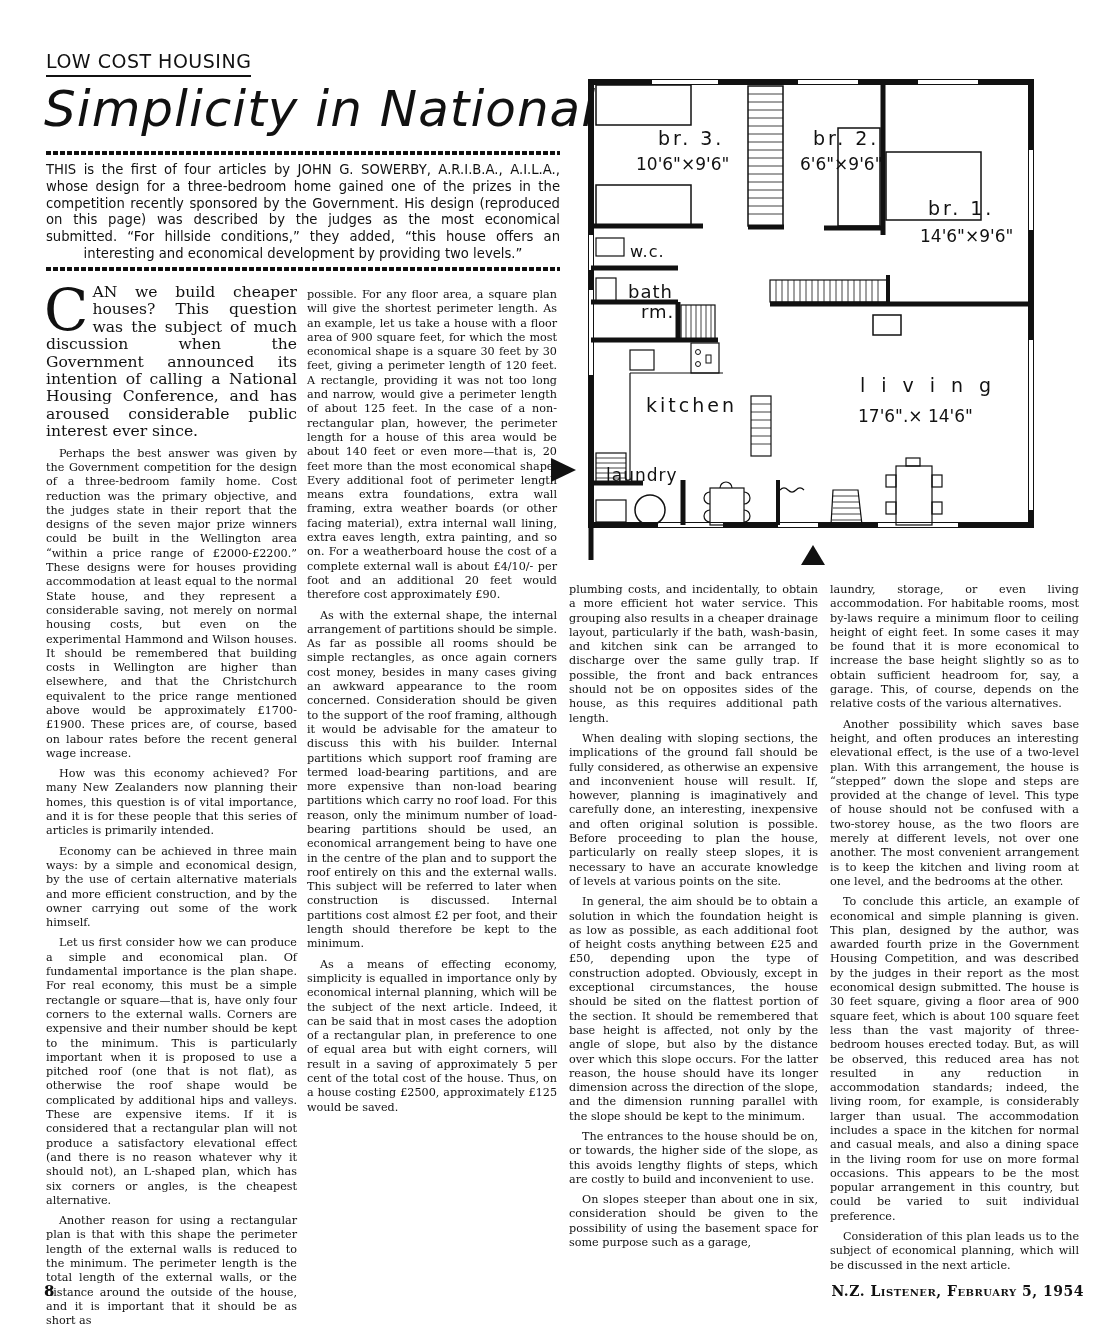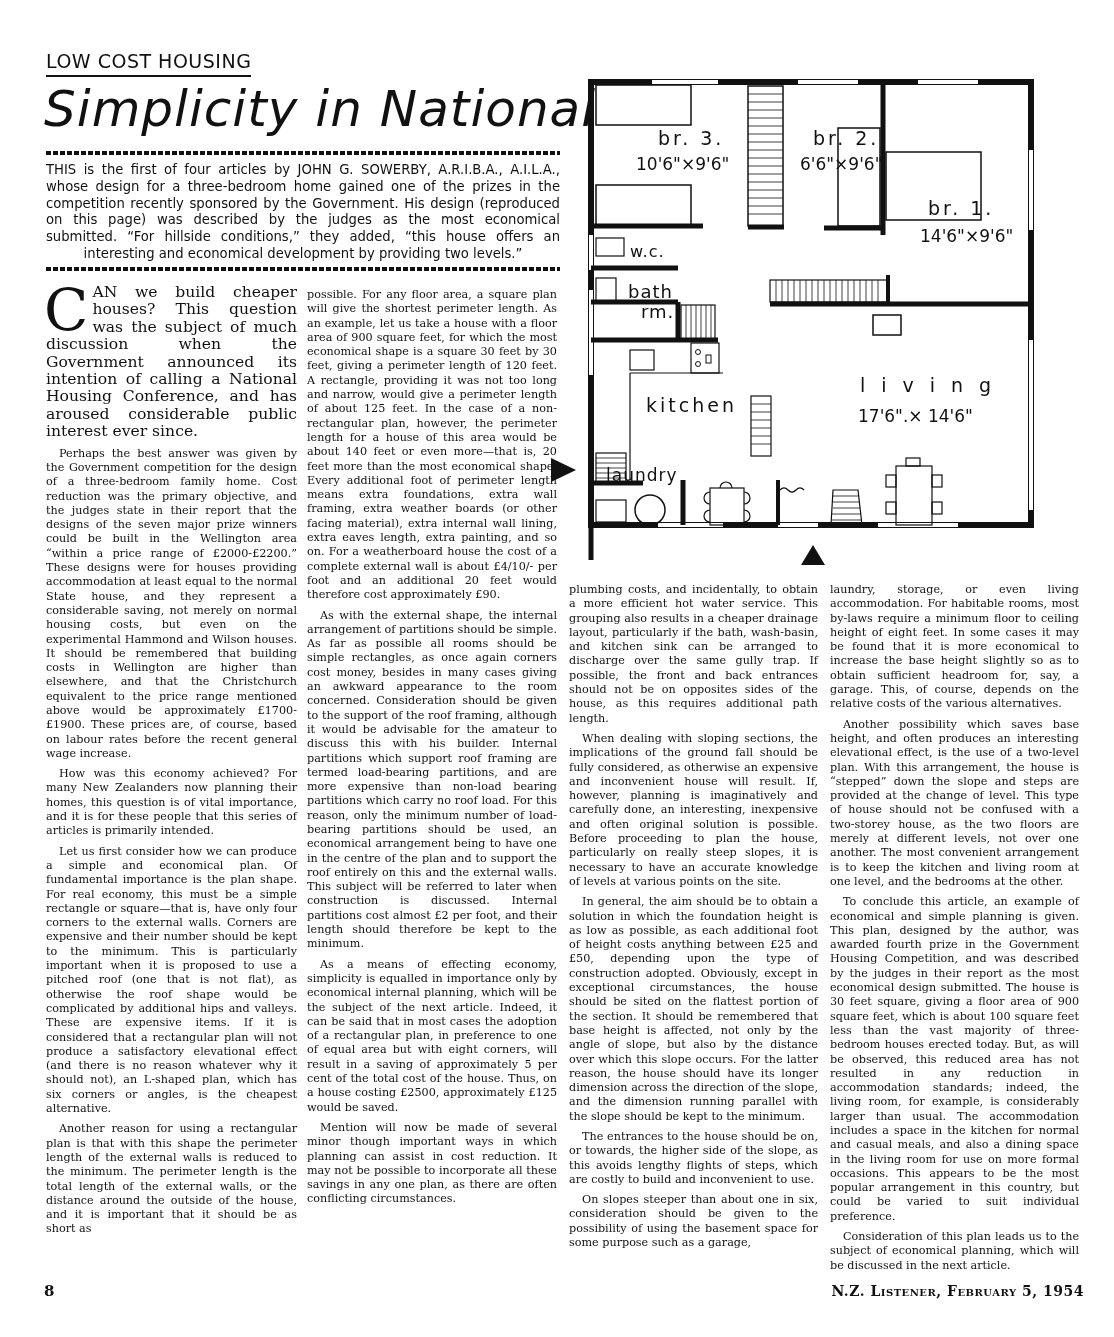--- a/index.html
+++ b/index.html
@@ -25,29 +25,29 @@
 <div class="kicker">LOW COST HOUSING</div>
 <div class="headline">Simplicity in National</div>
 <div class="wavy" style="top:151px;"></div>
 <div class="standfirst">THIS is the first of four articles by JOHN G. SOWERBY, A.R.I.B.A., A.I.L.A., whose design for a three-bedroom home gained one of the prizes in the competition recently sponsored by the Government. His design (reproduced on this page) was described by the judges as the most economical submitted. “For hillside conditions,” they added, “this house offers an interesting and economical development by providing two levels.”</div>
 <div class="wavy" style="top:267px;"></div>
 
 <div class="col" style="left:46px; top:284px; width:251px;">
   <p class="lead noind"><span class="dropcap">C</span><span>AN we build cheaper houses? This question was the subject of much discussion when the Government announced its intention of calling a National Housing Conference, and has aroused considerable public interest ever since.</span></p>
   <p>Perhaps the best answer was given by the Government competition for the design of a three-bedroom family home. Cost reduction was the primary objective, and the judges state in their report that the designs of the seven major prize winners could be built in the Wellington area “within a price range of £2000-£2200.” These designs were for houses providing accommodation at least equal to the normal State house, and they represent a considerable saving, not merely on normal housing costs, but even on the experimental Hammond and Wilson houses. It should be remembered that building costs in Wellington are higher than elsewhere, and that the Christchurch equivalent to the price range mentioned above would be approximately £1700-£1900. These prices are, of course, based on labour rates before the recent general wage increase.</p>
   <p>How was this economy achieved? For many New Zealanders now planning their homes, this question is of vital importance, and it is for these people that this series of articles is primarily intended.</p>
+  <p>Economy can be achieved in three main ways: by a simple and economical design, by the use of certain alternative materials and more efficient construction, and by the owner carrying out some of the work himself.</p>
   <p>Let us first consider how we can produce a simple and economical plan. Of fundamental importance is the plan shape. For real economy, this must be a simple rectangle or square—that is, have only four corners to the external walls. Corners are expensive and their number should be kept to the minimum. This is particularly important when it is proposed to use a pitched roof (one that is not flat), as otherwise the roof shape would be complicated by additional hips and valleys. These are expensive items. If it is considered that a rectangular plan will not produce a satisfactory elevational effect (and there is no reason whatever why it should not), an L-shaped plan, which has six corners or angles, is the cheapest alternative.</p>
   <p>Another reason for using a rectangular plan is that with this shape the perimeter length of the external walls is reduced to the minimum. The perimeter length is the total length of the external walls, or the distance around the outside of the house, and it is important that it should be as short as</p>
 </div>
 
 <div class="col" style="left:307px; top:288px; width:250px;">
   <p class="noind">possible. For any floor area, a square plan will give the shortest perimeter length. As an example, let us take a house with a floor area of 900 square feet, for which the most economical shape is a square 30 feet by 30 feet, giving a perimeter length of 120 feet. A rectangle, providing it was not too long and narrow, would give a perimeter length of about 125 feet. In the case of a non-rectangular plan, however, the perimeter length for a house of this area would be about 140 feet or even more—that is, 20 feet more than the most economical shape. Every additional foot of perimeter length means extra foundations, extra wall framing, extra weather boards (or other facing material), extra internal wall lining, extra eaves length, extra painting, and so on. For a weatherboard house the cost of a complete external wall is about £4/10/- per foot and an additional 20 feet would therefore cost approximately £90.</p>
   <p>As with the external shape, the internal arrangement of partitions should be simple. As far as possible all rooms should be simple rectangles, as once again corners cost money, besides in many cases giving an awkward appearance to the room concerned. Consideration should be given to the support of the roof framing, although it would be advisable for the amateur to discuss this with his builder. Internal partitions which support roof framing are termed load-bearing partitions, and are more expensive than non-load bearing partitions which carry no roof load. For this reason, only the minimum number of load-bearing partitions should be used, an economical arrangement being to have one in the centre of the plan and to support the roof entirely on this and the external walls. This subject will be referred to later when construction is discussed. Internal partitions cost almost £2 per foot, and their length should therefore be kept to the minimum.</p>
   <p>As a means of effecting economy, simplicity is equalled in importance only by economical internal planning, which will be the subject of the next article. Indeed, it can be said that in most cases the adoption of a rectangular plan, in preference to one of equal area but with eight corners, will result in a saving of approximately 5 per cent of the total cost of the house. Thus, on a house costing £2500, approximately £125 would be saved.</p>
-  <p>Mention will now be made of several minor though important ways in which planning can assist in cost reduction. It may not be possible to incorporate all these savings in any one plan, as there are often conflicting circumstances.</p>
 </div>
 
 <div class="plan">
   <svg width="540" height="510" viewBox="0 0 540 510">
     <g stroke="#111" fill="none">
 
       <rect x="43" y="12" width="440" height="443" stroke-width="6"></rect>
 
       <line x1="104" y1="12" x2="170" y2="12" stroke="#fff" stroke-width="4"></line>
       <line x1="250" y1="12" x2="310" y2="12" stroke="#fff" stroke-width="4"></line>

